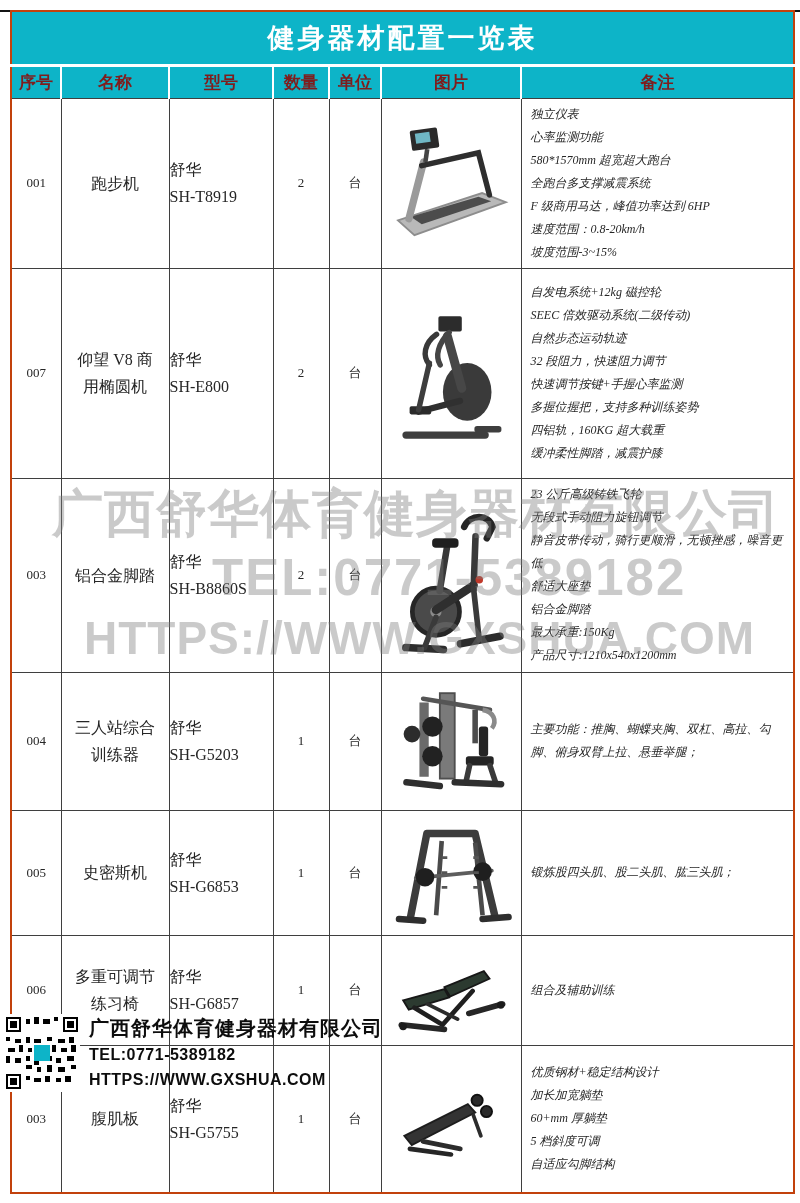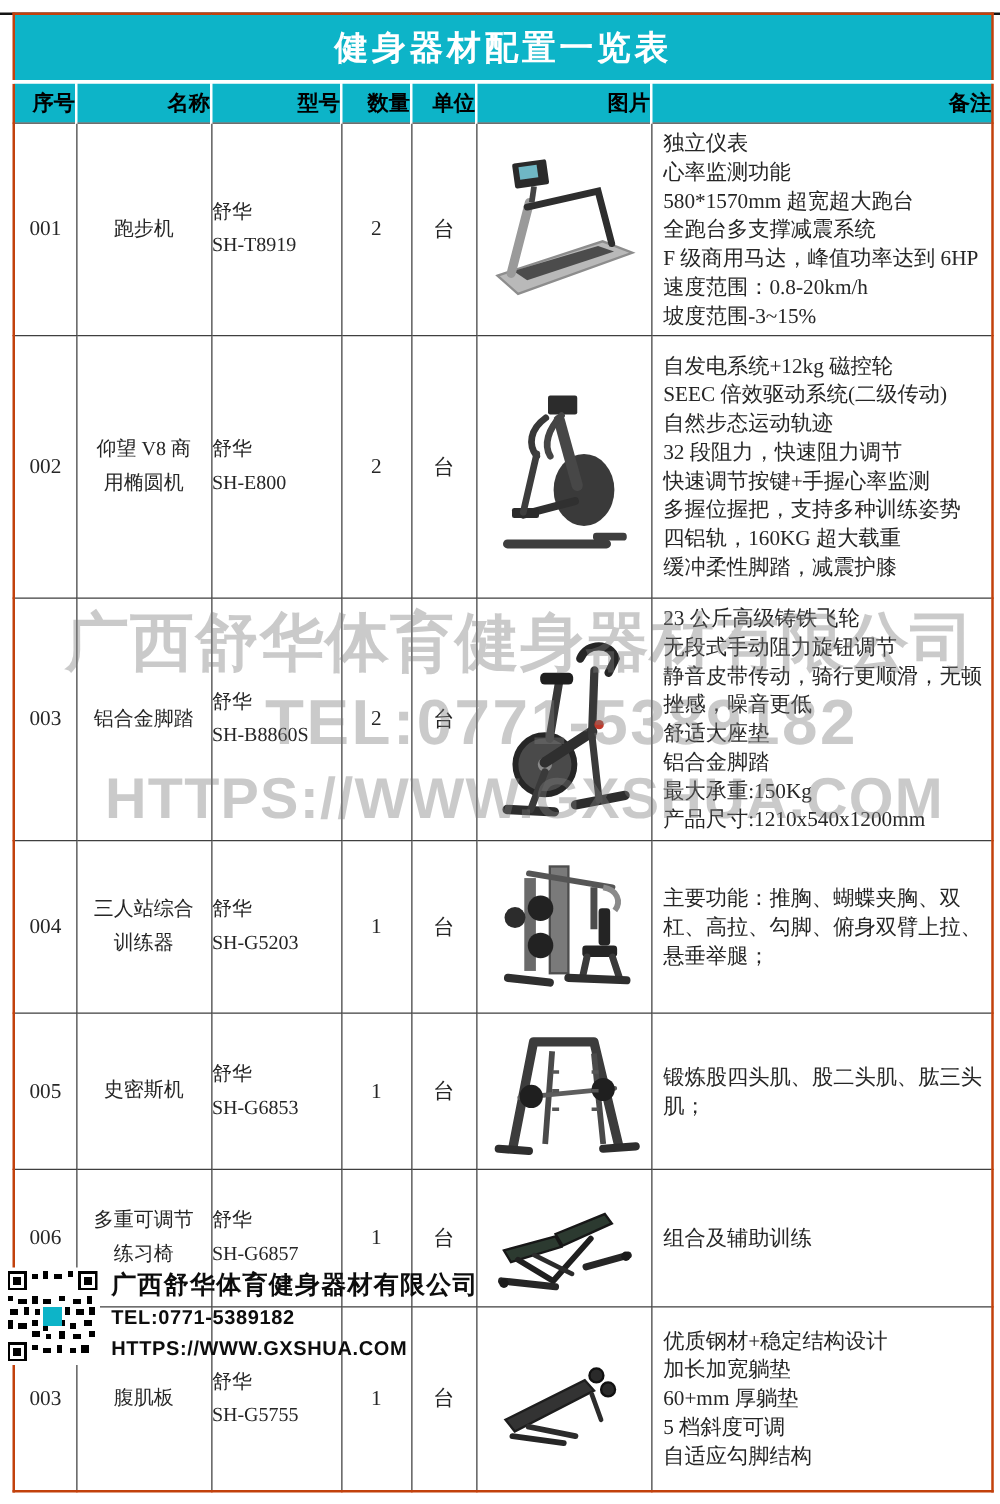--- a/index.html
+++ b/index.html
@@ -8,35 +8,35 @@
   .page { position:relative; width:800px; height:1203px; background:#fff; overflow:hidden; }
   .top-line { position:absolute; left:0; top:10px; width:800px; height:2px; background:#141414; }
 
   table.main { position:absolute; left:10px; top:10px; width:783px; border-collapse:collapse; table-layout:fixed; border:2px solid #c2410c; }
   col.c1{width:50px} col.c2{width:108px} col.c3{width:104px} col.c4{width:56px} col.c5{width:52px} col.c6{width:140px} col.c7{width:273px}
 
   th,td { padding:0; }
   .title-cell { height:54px; background:var(--teal); color:#fff; text-align:center;
     font-family:"Liberation Sans","DejaVu Sans",sans-serif; font-weight:bold; font-size:27px; letter-spacing:3px;
     border-bottom:3px solid #fff; }
-  .head-cell { height:33px; background:var(--teal); color:#000000; text-align:right;
+  .head-cell { height:33px; background:var(--teal); color:#7f1d1d; text-align:center;
     font-family:"Liberation Sans","DejaVu Sans",sans-serif; font-weight:bold; font-size:17px;
     border-left:2px solid #fff; border-bottom:1px solid var(--border); }
   .head-cell:first-child { border-left:none; }
 
   tbody td { border:1px solid var(--border); color:var(--ink); font-size:16px; vertical-align:middle; background:transparent; }
   tr.r1{height:170px} tr.r2{height:210px} tr.r3{height:194px} tr.r4{height:138px}
   tr.r5{height:125px} tr.r6{height:110px} tr.r7{height:148px}
 
-  td.c-no, td.c-qty, td.c-unit { text-align:center; font-size:17px; }
+  td.c-no, td.c-qty, td.c-unit { text-align:center; font-size:13px; }
   td.c-name { text-align:center; padding:0 8px; line-height:27px;margin-left:12px; }
   td.c-model { text-align:left; line-height:27px; }
   td.c-img { text-align:center; }
   td.c-remark { padding:4px 6px 4px 9px; }
-  .lines { white-space:pre-line; line-height:23px; font-size:17px; }
+  .lines { white-space:pre-line; line-height:23px; font-size:12px;font-style:italic; }
 
   
   .wm { position:absolute; left:0; top:0; width:800px; height:1203px; pointer-events:none; }
   .wm div { position:absolute; white-space:nowrap; color:#7d7d7d; opacity:.40; font-weight:bold;
     font-family:"Liberation Sans","DejaVu Sans",sans-serif; }
   .wm-company { top:480px; left:52px; font-size:51px; letter-spacing:1px; }
   .wm-tel     { top:548px; left:212px; font-size:51px; letter-spacing:2px; }
   .wm-url     { top:611px; left:84px;  font-size:46px; letter-spacing:1px; }
 
   
@@ -107,21 +107,21 @@
 心率监测功能
 580*1570mm 超宽超大跑台
 全跑台多支撑减震系统
 F 级商用马达，峰值功率达到 6HP
 速度范围：0.8-20km/h
 坡度范围-3~15%</div>
         </td>
       </tr>
 
       <tr class="r2">
-        <td class="c-no">002</td>
+        <td class="c-no">007</td>
         <td class="c-name">仰望 V8 商用椭圆机</td>
         <td class="c-model">
           <div>舒华</div>
           <div>SH-E800</div>
         </td>
         <td class="c-qty">2</td>
         <td class="c-unit">台</td>
         <td class="c-img">
           <svg class="eq" width="126" height="168" viewBox="0 0 140 170">
             <rect x="16" y="150" width="96" height="8" rx="4" fill="#3e3e3e"></rect>

